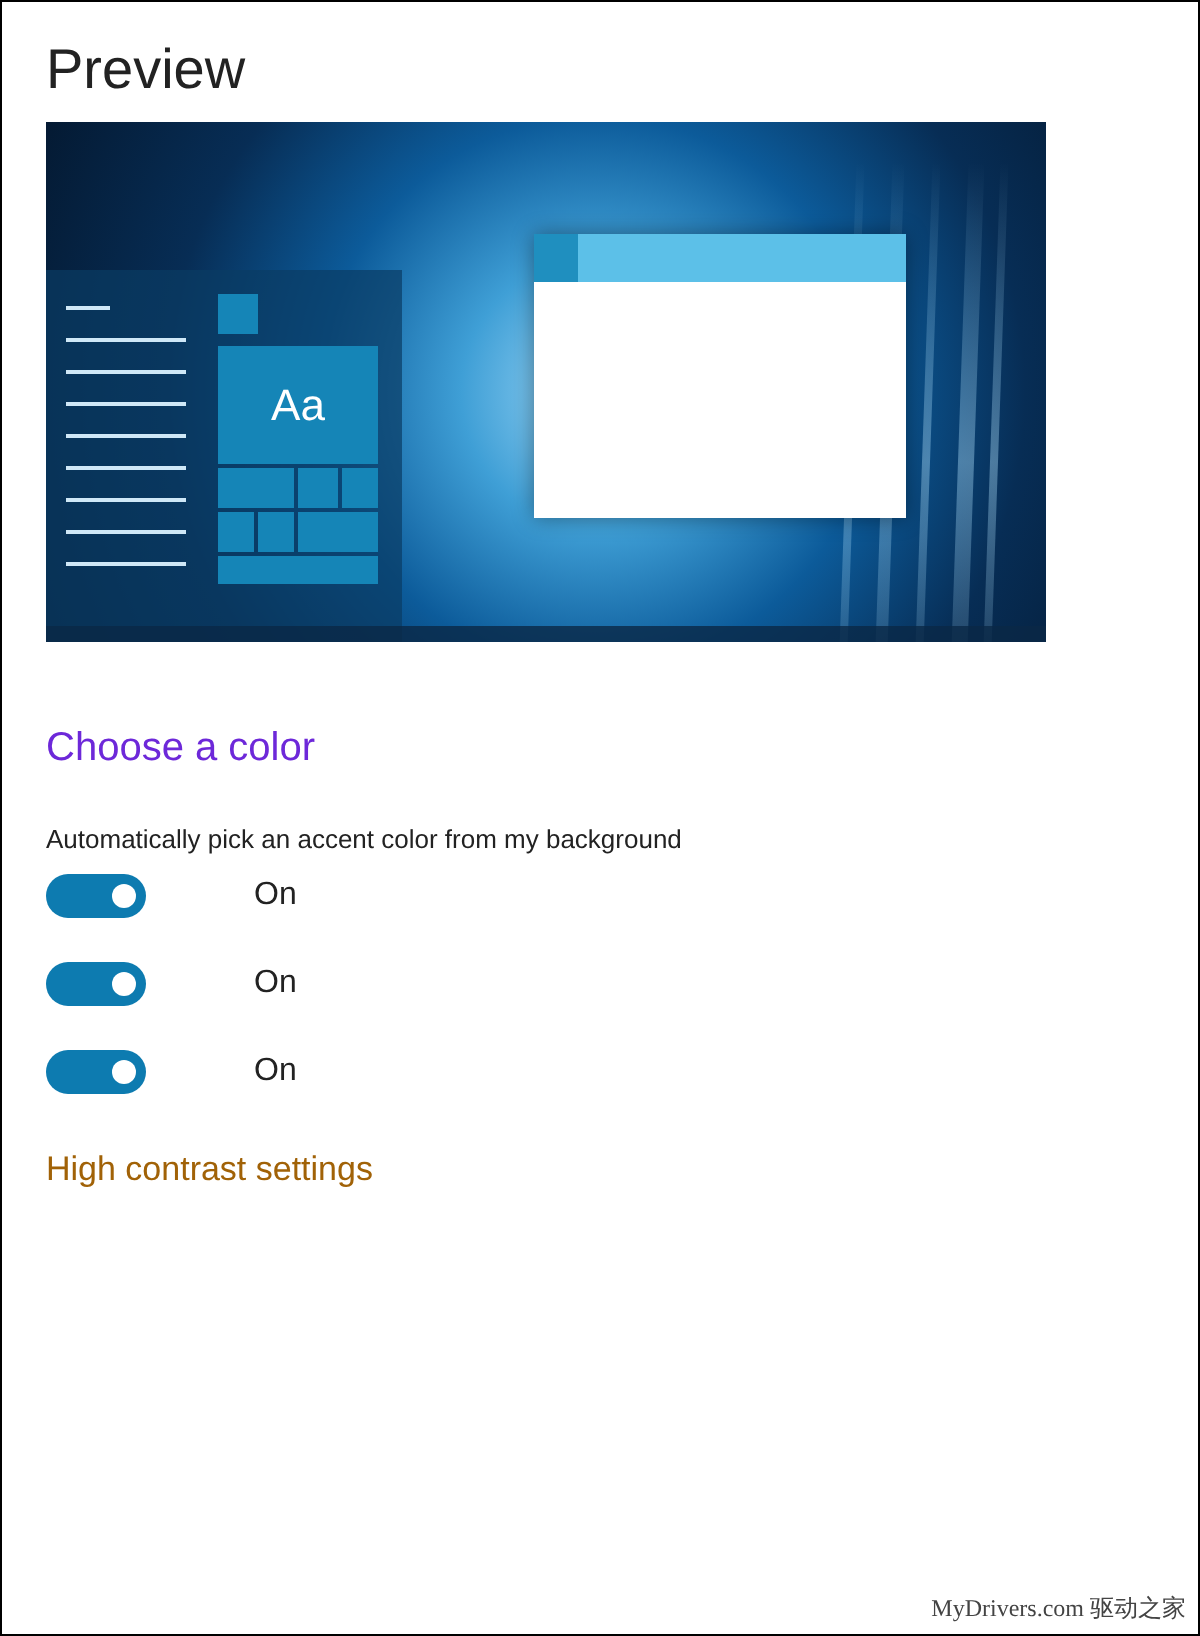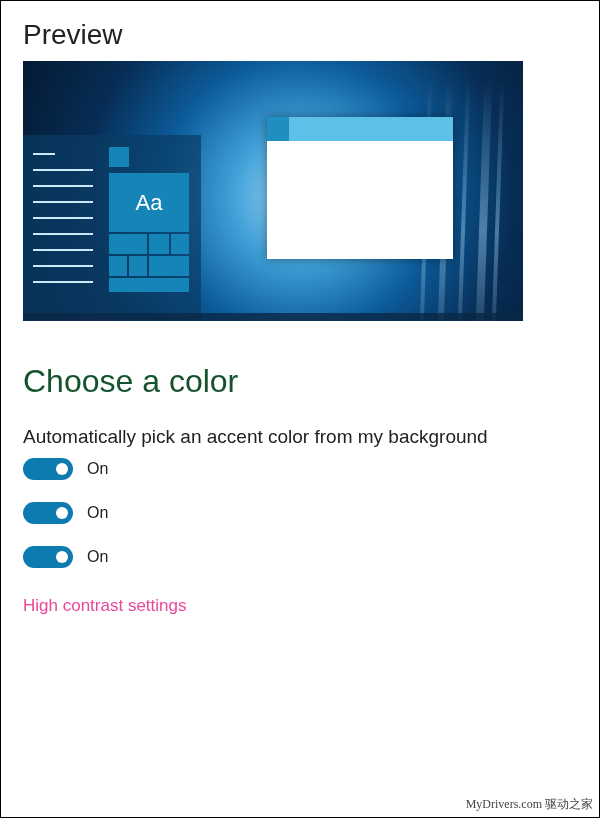--- a/index.html
+++ b/index.html
@@ -97,32 +97,32 @@
     padding: 8px 10px;
     font-size: 15px;
     color: #333;
   }
   .taskbar {
     position:absolute; left:0; bottom:0; width:100%; height:8px;
     background: rgba(10,40,70,0.8);
   }
   h1.choose-heading {
     font-weight: 400;
-    font-size: 32px;
-    color: #14532d;
+    font-size: 20px;
+    color: #6d28d9;
     margin-top: 42px;
     margin-bottom: 26px;
   }
   .setting-block { margin-bottom: 22px; }
   .setting-label {
-    font-size: 19px;
+    font-size: 13px;
     color: #222;
     margin-bottom: 10px;
   }
-  .toggle-row { display:flex; align-items:center; }
+  .toggle-row { display:flex; align-items:center;gap:40px; }
   .toggle {
     width: 50px;
     height: 22px;
     background: #0d7bb0;
     border-radius: 11px;
     position: relative;
     cursor: pointer;
   }
   .toggle .knob {
     width: 12px; height: 12px;
@@ -131,21 +131,21 @@
     position: absolute;
     right: 5px;
     top: 5px;
   }
   .toggle-state {
     font-size: 16px;
     color: #222;
     margin-left: 14px;
   }
   .link {
-    color: #ec4899;
+    color: #a16207;
     font-size: 17px;
     cursor: pointer;
     margin-top: 6px;
     display:inline-block;
   }
   .watermark {
     position: absolute;
     right: 6px;
     bottom: 4px;
     font-size: 12px;

